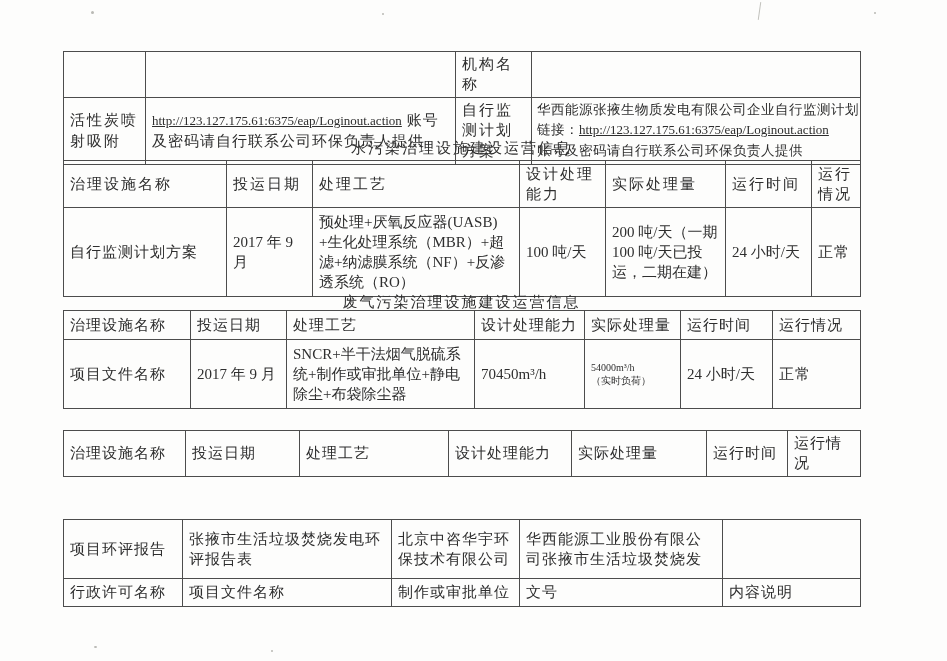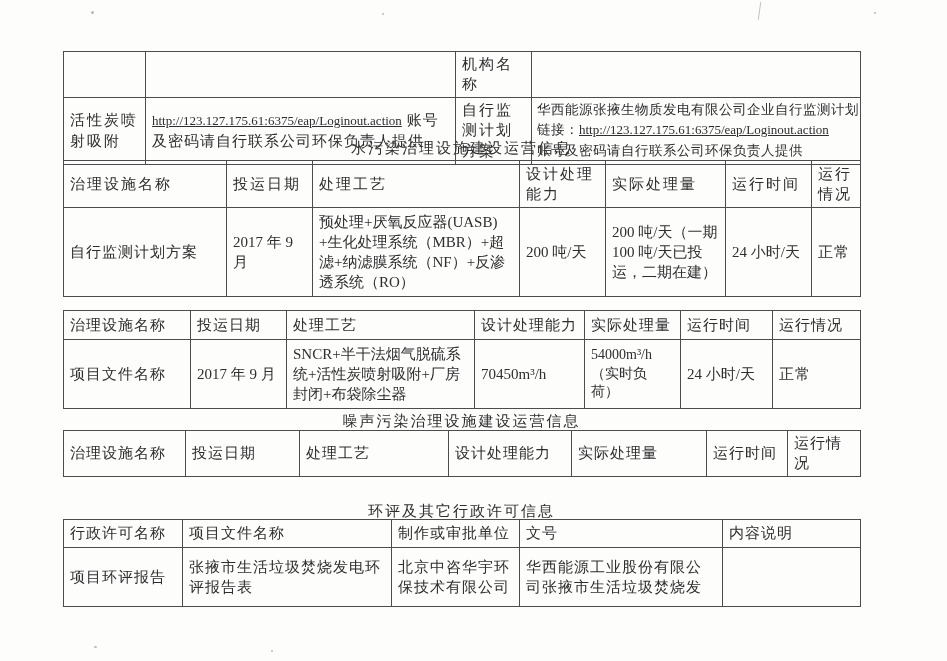--- a/index.html
+++ b/index.html
@@ -98,28 +98,29 @@
       <td class="hdr">处理工艺</td>
       <td class="hdr">设计处理能力</td>
       <td class="hdr">实际处理量</td>
       <td class="hdr">运行时间</td>
       <td class="hdr">运行情况</td>
     </tr>
     <tr>
       <td style="height:84px">自行监测计划方案</td>
       <td class="num">2017 年 9 月</td>
       <td class="num">预处理+厌氧反应器(UASB)+生化处理系统（MBR）+超滤+纳滤膜系统（NF）+反渗透系统（RO）</td>
-      <td class="num">200 吨/天</td>
+      <td class="num">100 吨/天</td>
       <td class="num">200 吨/天（一期 100 吨/天已投运，二期在建）</td>
       <td class="num">24 小时/天</td>
       <td>正常</td>
     </tr>
   </tbody>
     </table>
 
+  <div class="section-title" style="top:293px;">废气污染治理设施建设运营信息</div>
   <table style="left:63px;top:310px;width:797px;">
     <colgroup>
         <col style="width:127px">
         <col style="width:96px">
         <col style="width:188px">
         <col style="width:110px">
         <col style="width:96px">
         <col style="width:92px">
         <col style="width:88px">
       </colgroup>
@@ -129,33 +130,32 @@
       <td class="hdr-tight">投运日期</td>
       <td class="hdr-tight">处理工艺</td>
       <td class="hdr-tight">设计处理能力</td>
       <td class="hdr-tight">实际处理量</td>
       <td class="hdr-tight">运行时间</td>
       <td class="hdr-tight">运行情况</td>
     </tr>
     <tr>
       <td style="height:64px">项目文件名称</td>
       <td class="num">2017 年 9 月</td>
-      <td class="num">SNCR+半干法烟气脱硫系统+活性炭喷射吸附+厂房封闭+布袋除尘器</td>
+      <td class="num">SNCR+半干法烟气脱硫系统+制作或审批单位+静电除尘+布袋除尘器</td>
       <td class="num">70450m³/h</td>
-      <td class="num" style="font-size:14px">
+      <td class="num" style="font-size:10px">
         <div>54000m³/h</div>
         <div>（实时负荷）</div>
       </td>
       <td class="num">24 小时/天</td>
       <td>正常</td>
     </tr>
   </tbody>
     </table>
 
-  <div class="section-title" style="top:412px;">噪声污染治理设施建设运营信息</div>
   <table style="left:63px;top:430px;width:797px;">
     <colgroup>
         <col style="width:122px">
         <col style="width:114px">
         <col style="width:149px">
         <col style="width:123px">
         <col style="width:135px">
         <col style="width:81px">
         <col style="width:73px">
       </colgroup>
@@ -165,40 +165,39 @@
       <td class="hdr-tight">投运日期</td>
       <td class="hdr-tight">处理工艺</td>
       <td class="hdr-tight">设计处理能力</td>
       <td class="hdr-tight">实际处理量</td>
       <td class="hdr-tight">运行时间</td>
       <td class="hdr-tight">运行情况</td>
     </tr>
   </tbody>
     </table>
 
-  <div class="section-title" style="top:502px;">环评及其它行政许可信息</div>
   <table style="left:63px;top:519px;width:797px;">
     <colgroup>
         <col style="width:119px">
         <col style="width:209px">
         <col style="width:128px">
         <col style="width:203px">
         <col style="width:138px">
       </colgroup>
     <tbody>
         <tr>
+      <td style="height:54px">项目环评报告</td>
+      <td>张掖市生活垃圾焚烧发电环评报告表</td>
+      <td>北京中咨华宇环保技术有限公司</td>
+      <td>华西能源工业股份有限公司张掖市生活垃圾焚烧发</td>
+      <td></td>
+    </tr>
+    <tr>
       <td style="height:23px" class="hdr-tight">行政许可名称</td>
       <td class="hdr-tight">项目文件名称</td>
       <td class="hdr-tight">制作或审批单位</td>
       <td class="hdr-tight">文号</td>
       <td class="hdr-tight">内容说明</td>
     </tr>
-    <tr>
-      <td style="height:54px">项目环评报告</td>
-      <td>张掖市生活垃圾焚烧发电环评报告表</td>
-      <td>北京中咨华宇环保技术有限公司</td>
-      <td>华西能源工业股份有限公司张掖市生活垃圾焚烧发</td>
-      <td></td>
-    </tr>
   </tbody>
     </table>
 
 </div>
 
 </body></html>

